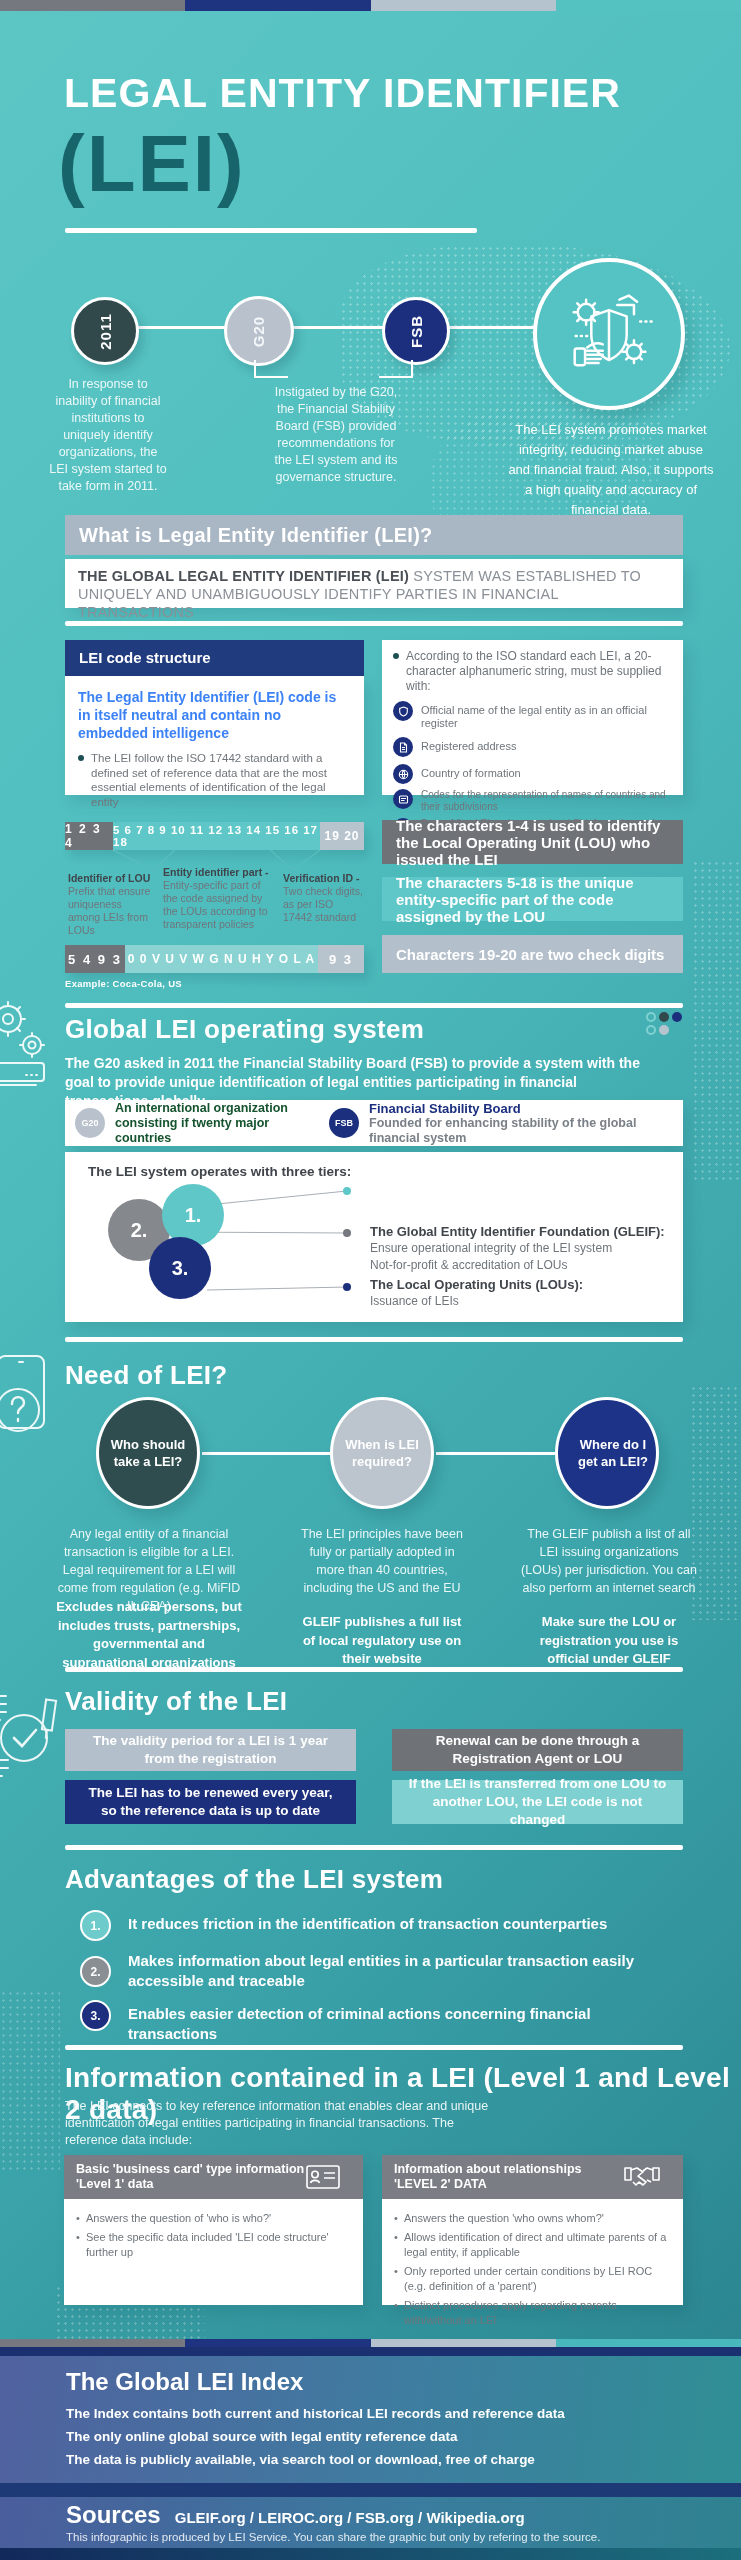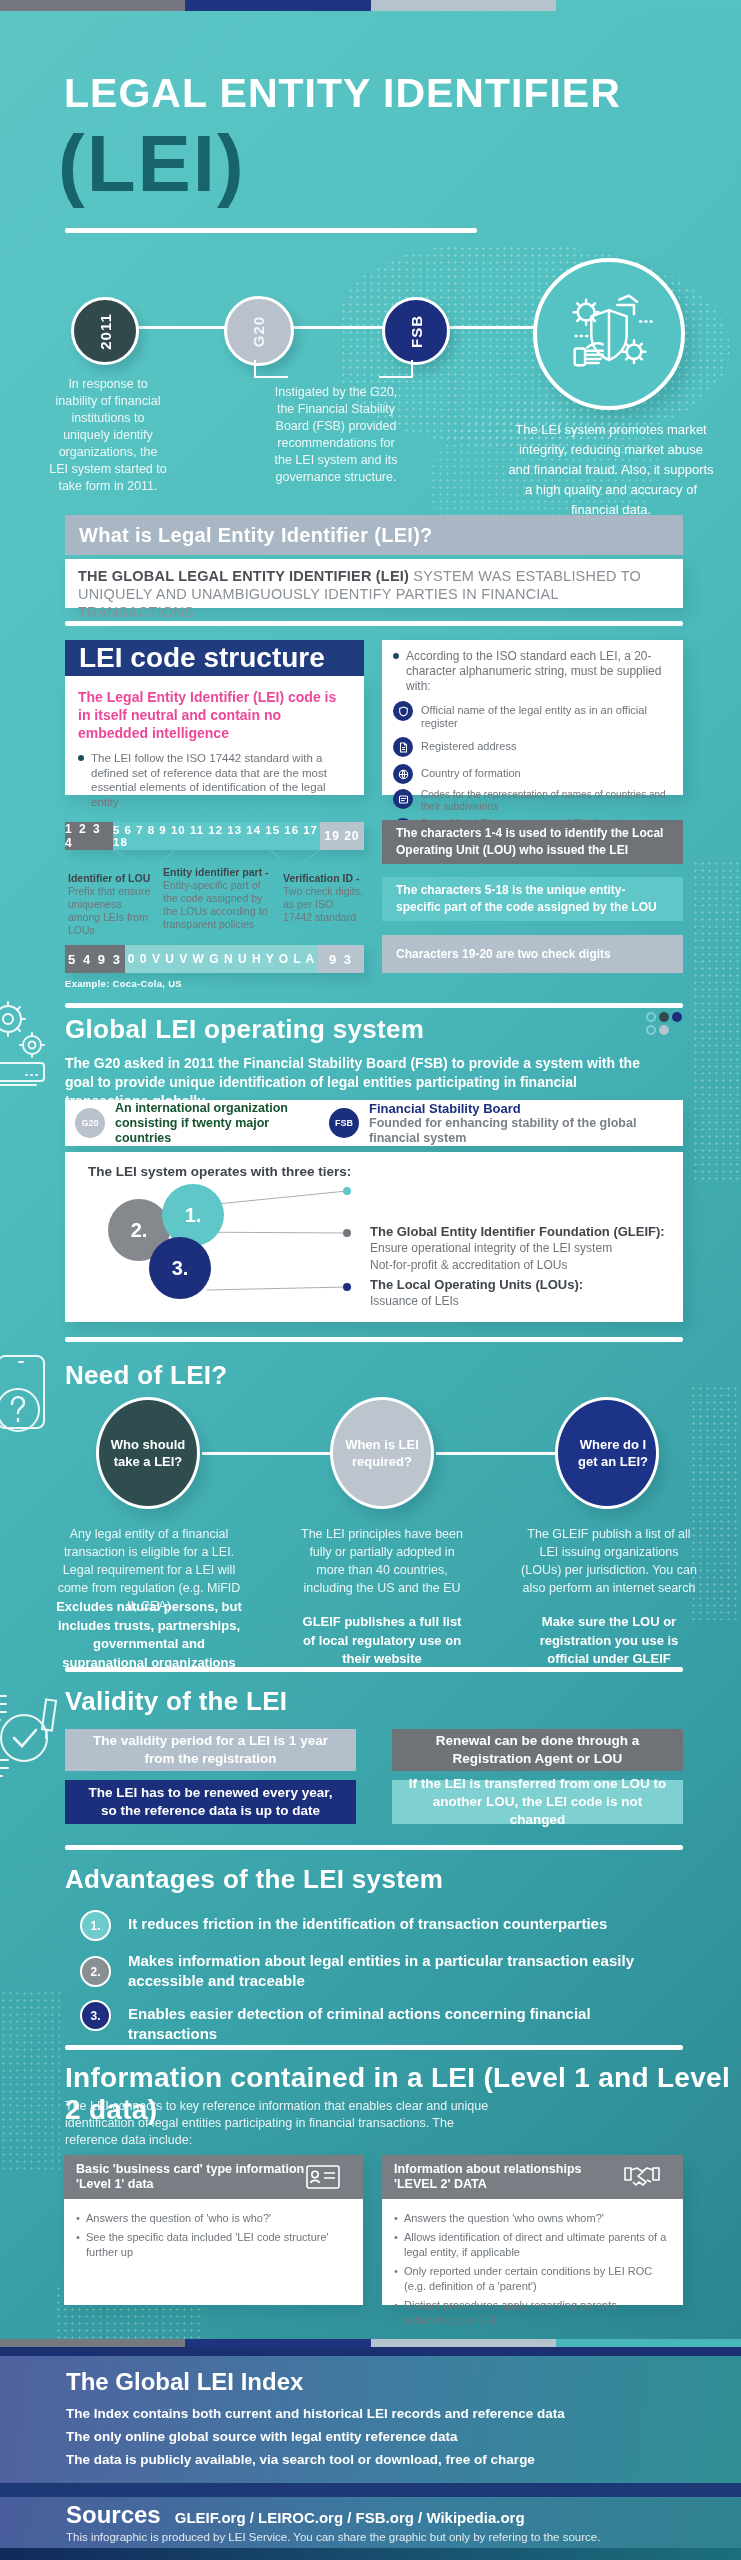--- a/index.html
+++ b/index.html
@@ -17,21 +17,21 @@
   .rule{position:absolute;left:65px;width:618px;height:5px;background:#fff;border-radius:2px;}
   .sec-h{position:absolute;left:65px;color:#fff;font-size:26px;font-weight:bold;letter-spacing:.3px;}
   .whitecard{position:absolute;background:#fff;box-shadow:6px 8px 14px rgba(10,60,70,.12);}
   .tl-circle{position:absolute;border-radius:50%;border:3px solid #fff;box-shadow:5px 7px 10px rgba(10,60,70,.18);display:flex;align-items:center;justify-content:center;}
   .tl-label{transform:rotate(-90deg);font-weight:bold;font-size:15px;letter-spacing:1px;color:#fff;}
   .tl-text{position:absolute;text-align:center;font-size:12.5px;line-height:17px;color:#ECF8F8;}
   .bracket{position:absolute;background:#fff;}
   .bar-h{position:absolute;left:65px;width:618px;height:40px;background:#A9B6C3;color:#fff;
     font-size:20px;font-weight:bold;line-height:40px;padding-left:14px;box-sizing:border-box;letter-spacing:.3px;}
   .seg{display:flex;align-items:center;justify-content:center;color:#fff;font-weight:bold;font-size:13px;letter-spacing:3px;}
-  .notebox{position:absolute;left:382px;width:301px;color:#fff;font-weight:bold;font-size:12px;
+  .notebox{position:absolute;left:382px;width:301px;color:#fff;font-weight:bold;font-size:15px;
     display:flex;align-items:center;box-sizing:border-box;padding:6px 14px;line-height:17px;}
   .iso-row{display:flex;align-items:flex-start;margin-top:7px;}
   .iso-ic{flex:0 0 20px;height:20px;border-radius:50%;background:#1C2F7D;display:flex;align-items:center;justify-content:center;margin-right:8px;}
   .iso-tx{font-size:11px;color:#6F757B;line-height:13px;padding-top:3px;}
   .tier-t{font-size:13px;font-weight:bold;color:#3F454B;line-height:17px;}
   .tier-d{font-size:12px;color:#6F757B;line-height:17px;}
   .num-circle{position:absolute;border-radius:50%;display:flex;align-items:center;justify-content:center;color:#fff;font-weight:bold;}
   .need-circle{position:absolute;width:104px;height:112px;border-radius:50%;border:3px solid #fff;
     display:flex;align-items:center;justify-content:center;text-align:center;color:#fff;font-weight:bold;
     font-size:13px;line-height:17px;box-shadow:6px 9px 12px rgba(10,60,70,.16);box-sizing:border-box;}
@@ -114,23 +114,23 @@
 
   <div class="bar-h" style="top:515px;">What is Legal Entity Identifier (LEI)?</div>
   <div class="whitecard" style="left:65px;top:559px;width:618px;height:49px;box-sizing:border-box;padding:8px 13px;">
     <span style="font-size:14.5px;line-height:17px;letter-spacing:.2px;">
       <b style="color:#4A5056;">THE GLOBAL LEGAL ENTITY IDENTIFIER (LEI)</b><span style="color:#8A9097;"> SYSTEM WAS ESTABLISHED TO UNIQUELY AND UNAMBIGUOUSLY IDENTIFY PARTIES IN FINANCIAL TRANSACTIONS</span>
     </span>
   </div>
 
   <div class="rule" style="top:621px;"></div>
 
-  <div class="abs" style="left:65px;top:640px;width:299px;height:36px;background:#203B7E;color:#fff;font-size:28px;font-weight:bold;line-height:36px;padding-left:14px;box-sizing:border-box;">LEI code structure</div>
+  <div class="abs" style="left:65px;top:640px;width:299px;height:36px;background:#203B7E;color:#fff;font-size:15px;font-weight:bold;line-height:36px;padding-left:14px;box-sizing:border-box;">LEI code structure</div>
   <div class="whitecard" style="left:65px;top:676px;width:299px;height:119px;box-sizing:border-box;padding:12px 13px;">
-    <div style="font-size:14px;font-weight:bold;color:#ec4899;line-height:18px;">The Legal Entity Identifier (LEI) code is in itself neutral and contain no embedded intelligence</div>
+    <div style="font-size:14px;font-weight:bold;color:#3b82f6;line-height:18px;">The Legal Entity Identifier (LEI) code is in itself neutral and contain no embedded intelligence</div>
     <div style="display:flex;margin-top:9px;">
       <span style="flex:0 0 6px;height:6px;border-radius:50%;background:#1D4F54;margin:4px 7px 0 0;"></span>
       <span style="font-size:11.5px;color:#6F757B;line-height:14.5px;">The LEI follow the ISO 17442 standard with a defined set of reference data that are the most essential elements of identification of the legal entity</span>
     </div>
   </div>
 
   <div class="whitecard" style="left:382px;top:640px;width:301px;height:155px;box-sizing:border-box;padding:9px 11px 6px 11px;">
     <div style="display:flex;">
       <span style="flex:0 0 6px;height:6px;border-radius:50%;background:#1D4F54;margin:4px 7px 0 0;"></span>
       <span style="font-size:12px;color:#6F757B;line-height:15px;">According to the ISO standard each LEI, a 20-character alphanumeric string, must be supplied with:</span>

